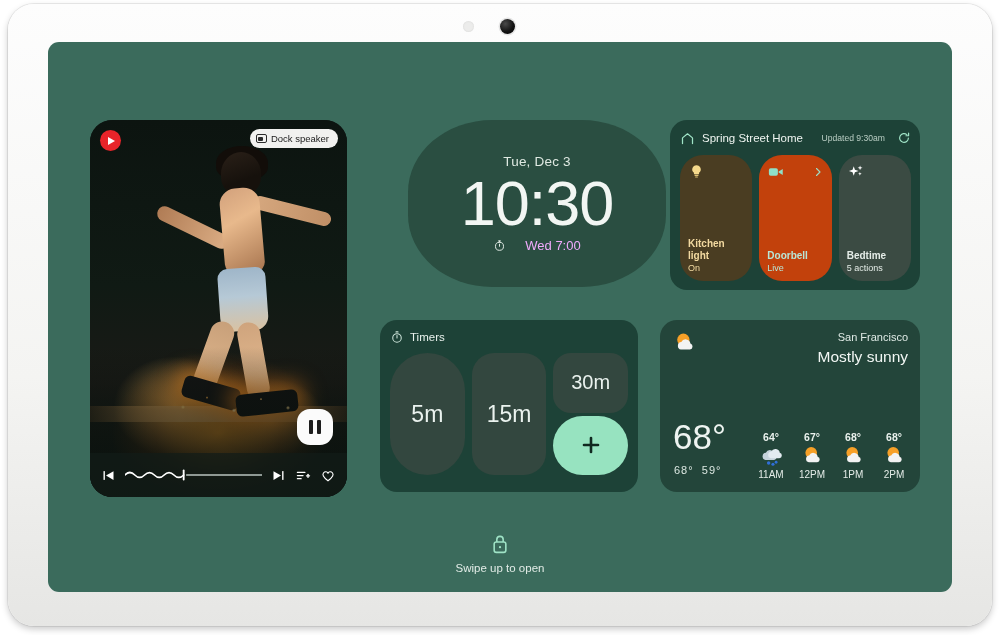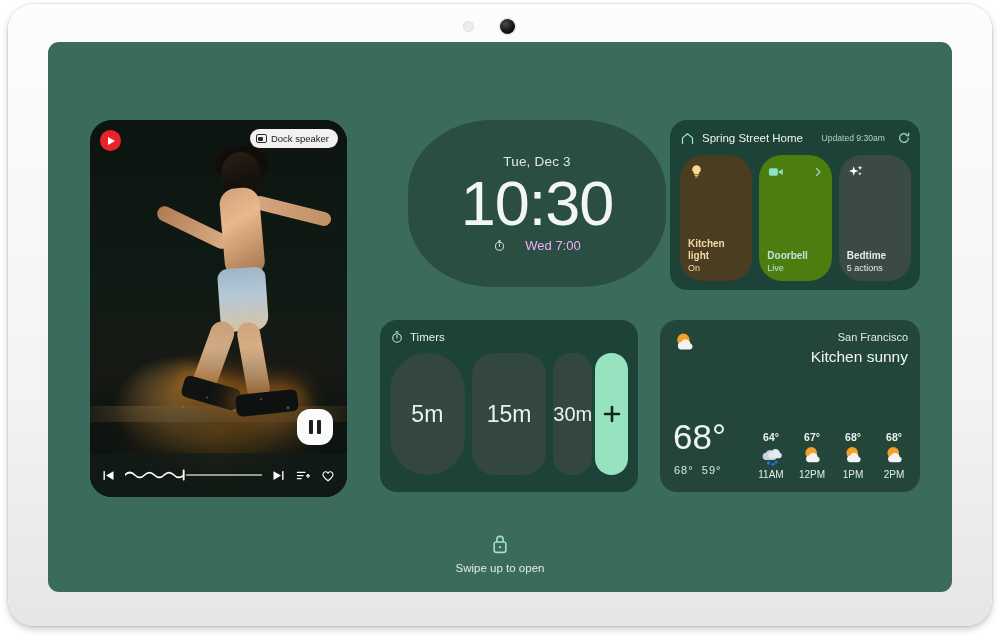--- a/index.html
+++ b/index.html
@@ -215,42 +215,42 @@
   #home-updated { font-size: 8.6px; color:#b9cdc3; margin-left: auto; }
   #home-tiles { display:flex; gap: 7px; margin-top: 8px; height: 126px; }
   .home-tile {
     flex: 1; border-radius: 23px; padding: 8px; position: relative;
     display:flex; flex-direction:column; cursor: pointer;
   }
   .tile-label { font-size: 10px; font-weight: 600; line-height: 1.22; }
   .tile-sub { font-size: 9px; margin-top: 1px; }
   #tile-kitchen-light { background: #4a3d22; }
   #tile-kitchen-light .tile-label, #tile-kitchen-light .tile-sub { color: #f2d9a0; }
-  #tile-doorbell { background: #4d7c0f; }
+  #tile-doorbell { background: #c2410c; }
   #tile-doorbell .tile-label, #tile-doorbell .tile-sub { color: #b8e6d7; }
   #tile-bedtime { background: #3b4b43; }
   #tile-bedtime .tile-label, #tile-bedtime .tile-sub { color: #e4ece7; }
   .tile-text { margin-top: auto; }
 
   
   #timers-widget {
     position: absolute; left: 332px; top: 278px;
     width: 258px; height: 172px;
     background: #1d4237; border-radius: 17px; padding: 9px 10px 10px;
   }
   #timers-header { display:flex; align-items:center; gap:6px; height: 16px; }
   #timers-title { font-size: 11.5px; color: #e9f2ed; font-weight: 500; }
   #timers-body { display:flex; gap: 7px; margin-top: 8px; height: 122px; }
   .timer-btn {
     background: #33473f; display:flex; align-items:center; justify-content:center;
     color:#eaf2ee; cursor:pointer;
   }
   #timer-5m  { flex: 1; border-radius: 38px; font-size: 23px; }
   #timer-15m { flex: 1; border-radius: 22px; font-size: 23px; }
-  #timer-col { flex: 1; display:flex; gap: 3px; }
+  #timer-col { flex: 1; display:flex; flex-direction:column; gap: 3px; }
   #timer-30m { flex: 1; border-radius: 18px; font-size: 20px; }
   #timer-add {
     flex: 1; border-radius: 30px; background: #97e3c0;
     display:flex; align-items:center; justify-content:center; cursor:pointer;
   }
 
   
   #weather-widget {
     position: absolute; left: 612px; top: 278px;
     width: 260px; height: 172px;
@@ -445,21 +445,21 @@
           </div>
         </div>
       </div>
 
       <div id="weather-widget">
         <svg width="26" height="26" viewBox="0 0 32 32" style="position:absolute;left:12px;top:10px">
           <circle cx="14" cy="12" r="7.6" fill="#f7a027"></circle>
           <path d="M11 24 a4.6 4.6 0 0 1 .4 -9.1 a6 6 0 0 1 11.3 1.6 a3.9 3.9 0 0 1 -.6 7.5 Z" fill="#f3f3f3"></path>
         </svg>
         <div id="weather-location">San Francisco</div>
-        <div id="weather-condition">Kitchen sunny</div>
+        <div id="weather-condition">Mostly sunny</div>
         <div id="weather-temp">68°</div>
         <div id="weather-hilo">
           <span>68°</span>
           &nbsp;<span>59°</span>
         </div>
 
         <div id="weather-hourly">
           <div class="hour-col">
             <span class="hour-temp">64°</span>
             <svg width="26" height="22" viewBox="0 0 32 28">

